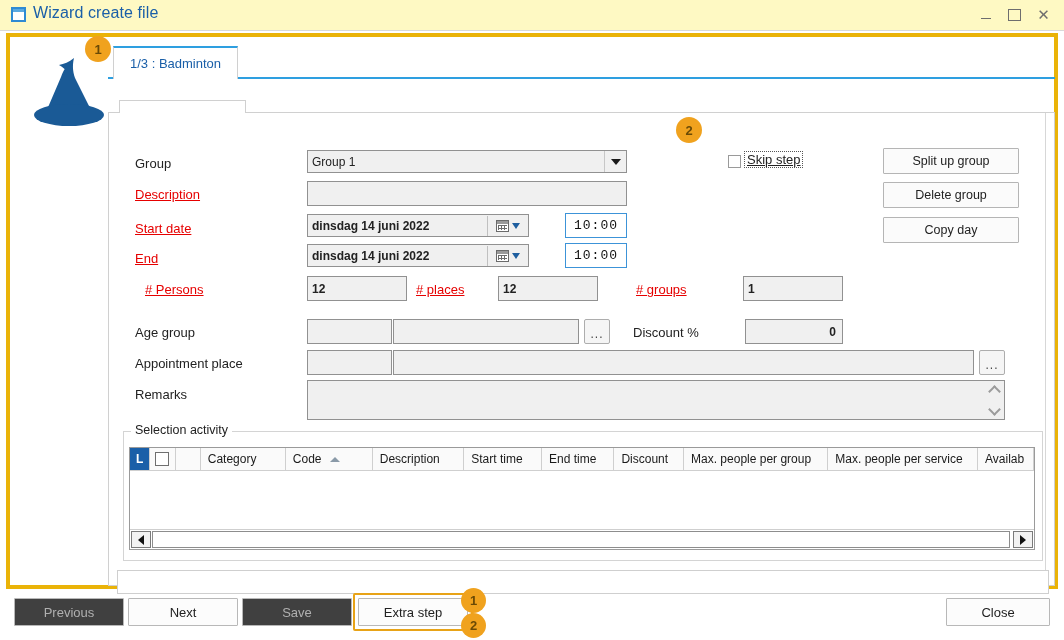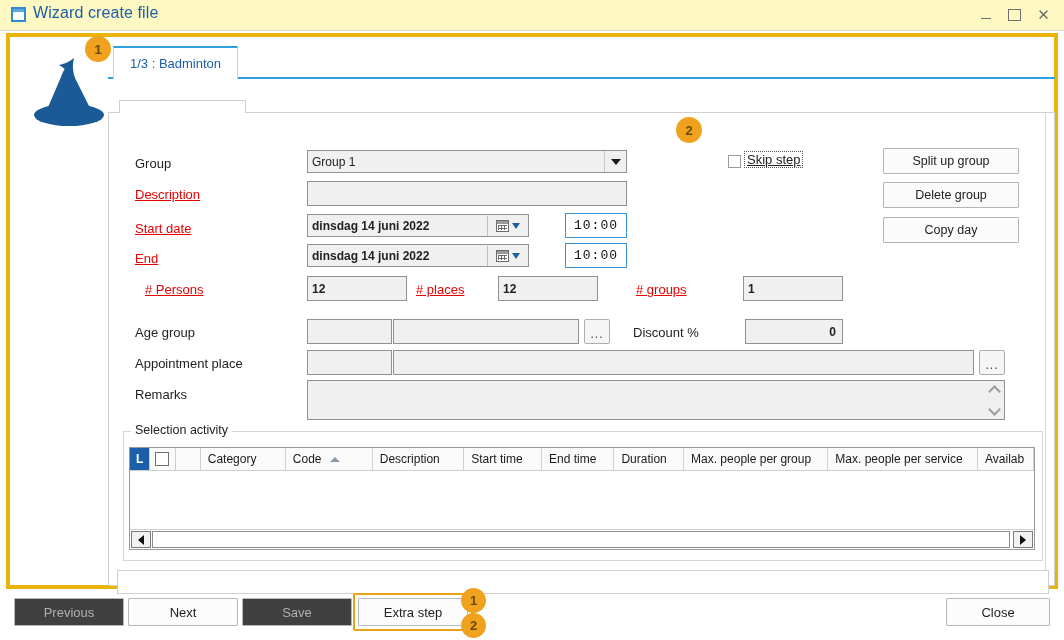--- a/index.html
+++ b/index.html
@@ -403,21 +403,21 @@
           <div class="gh" style="width:99px;">
             <span>Description</span>
           </div>
           <div class="gh" style="width:84px;">
             <span>Start time</span>
           </div>
           <div class="gh" style="width:78px;">
             <span>End time</span>
           </div>
           <div class="gh" style="width:75px;">
-            <span>Duration</span>
+            <span>Discount</span>
           </div>
           <div class="gh" style="width:157px;">
             <span>Max. people per group</span>
           </div>
           <div class="gh" style="width:163px;">
             <span>Max. people per service</span>
           </div>
           <div class="gh" style="width:60px;">
             <span>Availab</span>
           </div>

